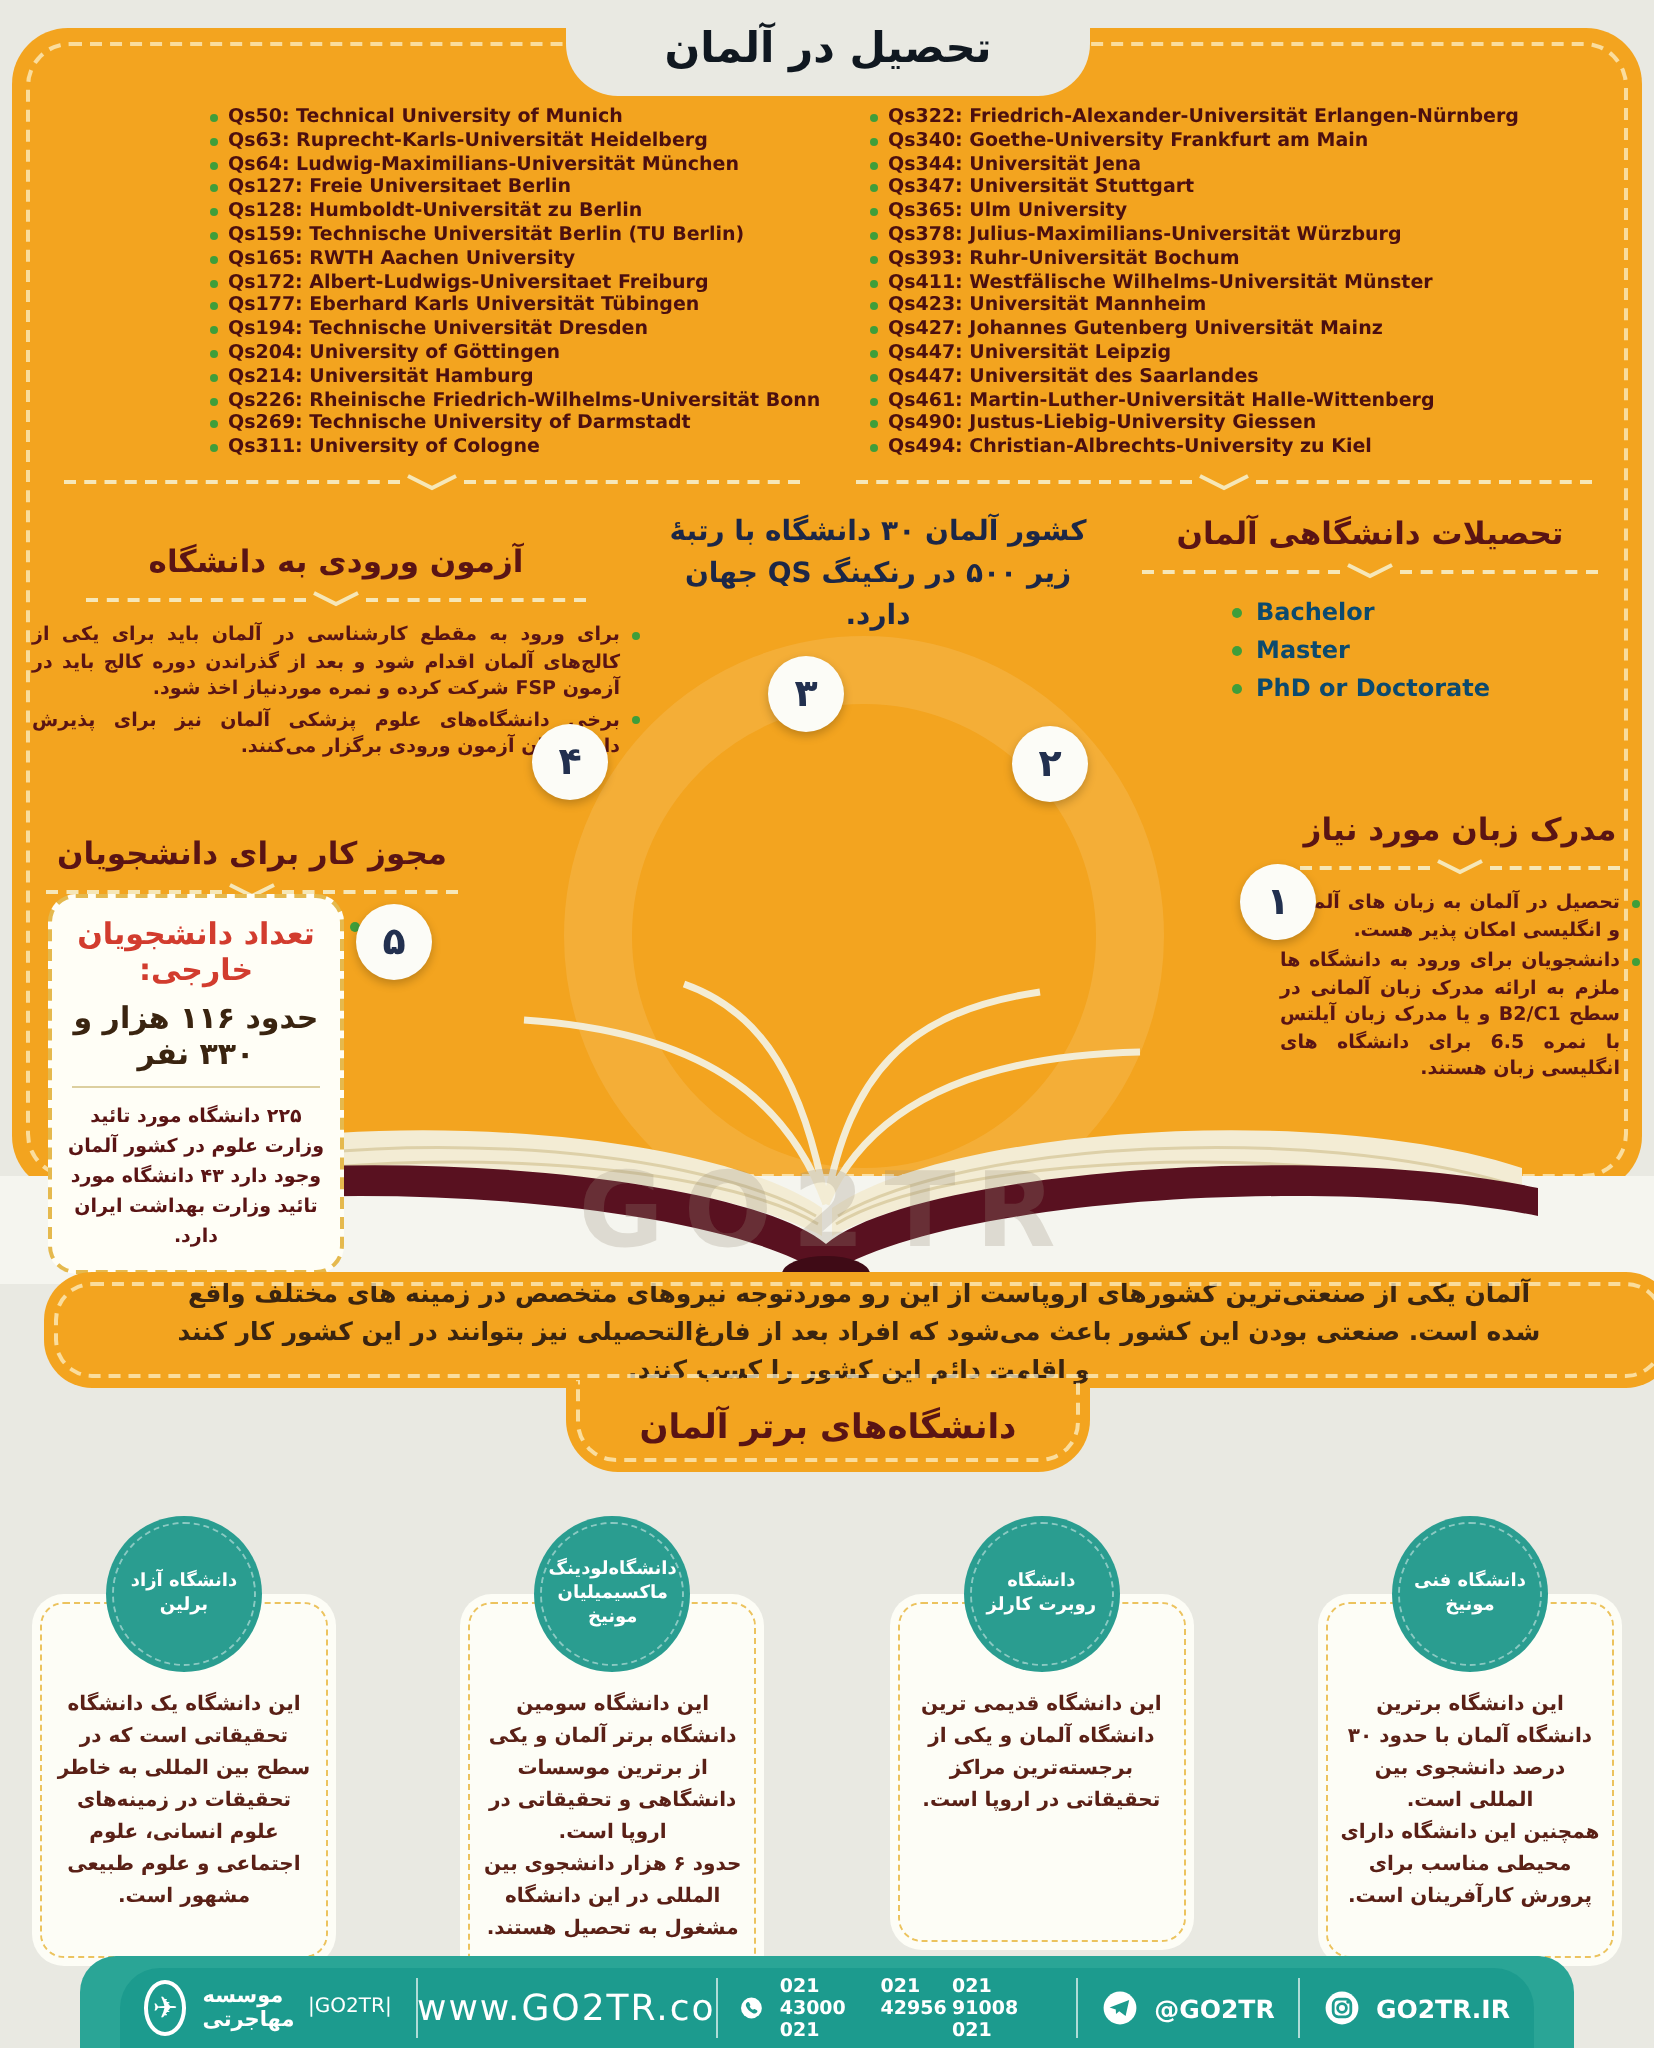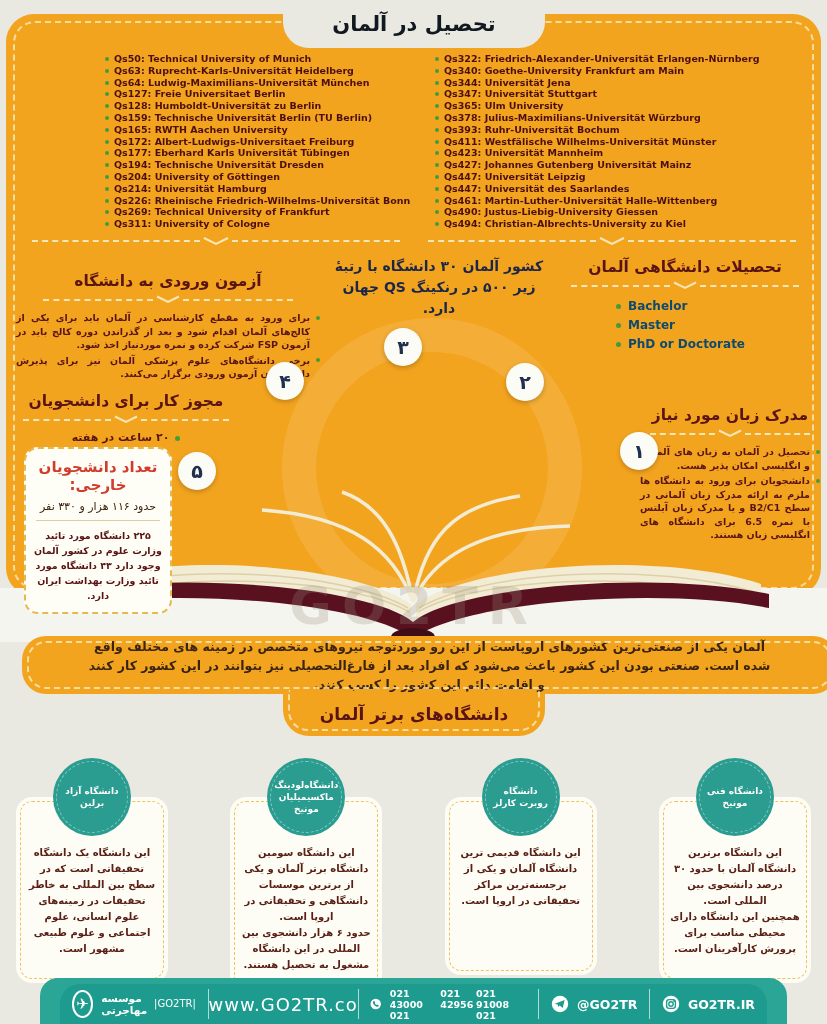--- a/index.html
+++ b/index.html
@@ -42,30 +42,30 @@
   .degree-list li{position:relative;font-size:12px;font-weight:bold;color:#0c4a6e;line-height:19px;padding-left:12px;}
   .degree-list li::before{content:'';position:absolute;left:0;top:7px;width:5px;height:5px;border-radius:50%;background:var(--green);}
 
   .sec-qsfact{left:330px;top:256px;width:218px;direction:rtl;text-align:center;font-size:14px;font-weight:bold;color:#1c2747;line-height:21px;}
 
   .sec-entrance{left:16px;top:272px;width:304px;}
   .rtl-bullets{list-style:none;direction:rtl;}
   .rtl-bullets li{position:relative;font-size:9.5px;font-weight:bold;color:var(--maroon);line-height:13.5px;text-align:justify;padding-right:10px;margin-bottom:2px;}
   .rtl-bullets li::before{content:'';position:absolute;right:0;top:4.5px;width:4px;height:4px;border-radius:50%;background:var(--green);}
 
-  .sec-work{left:8px;top:392px;width:236px;}
+  .sec-work{left:8px;top:418px;width:236px;}
   .work-hours{direction:rtl;text-align:center;font-size:11px;font-weight:bold;color:var(--maroon);}
   .work-hours .dot{display:inline-block;width:5px;height:5px;border-radius:50%;background:var(--green);margin-left:6px;vertical-align:middle;}
 
   .sec-language{left:640px;top:406px;width:180px;}
 
   
   .students-box{position:absolute;left:24px;top:447px;width:148px;background:#fffef6;border:2px dashed #e5b94e;border-radius:14px;padding:9px 8px;z-index:6;direction:rtl;text-align:center;}
   .students-box .bx-title{color:var(--red);font-size:15px;font-weight:bold;}
-  .students-box .bx-count{color:#3a2410;font-size:11px;font-weight:normal;margin-top:6px;}
+  .students-box .bx-count{color:#3a2410;font-size:15px;font-weight:bold;margin-top:6px;}
   .students-box .bx-line{border-top:1.5px solid #dccf9f;margin:7px 2px;}
   .students-box .bx-note{color:var(--maroon);font-size:9.5px;font-weight:bold;line-height:15px;}
 
   
   .badge{position:absolute;width:38px;height:38px;border-radius:50%;background:#fcfcf7;box-shadow:0 2px 5px rgba(0,0,0,.22);display:flex;align-items:center;justify-content:center;font-size:19px;font-weight:bold;color:#22304f;z-index:10;}
   .badge-1{left:620px;top:432px;}
   .badge-2{left:506px;top:363px;}
   .badge-3{left:384px;top:328px;}
   .badge-4{left:266px;top:362px;}
   .badge-5{left:178px;top:452px;}
@@ -127,21 +127,21 @@
       <li>Qs127: Freie Universitaet Berlin</li>
       <li>Qs128: Humboldt-Universität zu Berlin</li>
       <li>Qs159: Technische Universität Berlin (TU Berlin)</li>
       <li>Qs165: RWTH Aachen University</li>
       <li>Qs172: Albert-Ludwigs-Universitaet Freiburg</li>
       <li>Qs177: Eberhard Karls Universität Tübingen</li>
       <li>Qs194: Technische Universität Dresden</li>
       <li>Qs204: University of Göttingen</li>
       <li>Qs214: Universität Hamburg</li>
       <li>Qs226: Rheinische Friedrich-Wilhelms-Universität Bonn</li>
-      <li>Qs269: Technical University of Frankfurt</li>
+      <li>Qs269: Technische University of Darmstadt</li>
       <li>Qs311: University of Cologne</li>
     </ul>
   <ul class="uni-list right">
 
   <li>Qs322: Friedrich-Alexander-Universität Erlangen-Nürnberg</li>
       <li>Qs340: Goethe-University Frankfurt am Main</li>
       <li>Qs344: Universität Jena</li>
       <li>Qs347: Universität Stuttgart</li>
       <li>Qs365: Ulm University</li>
       <li>Qs378: Julius-Maximilians-Universität Würzburg</li>

